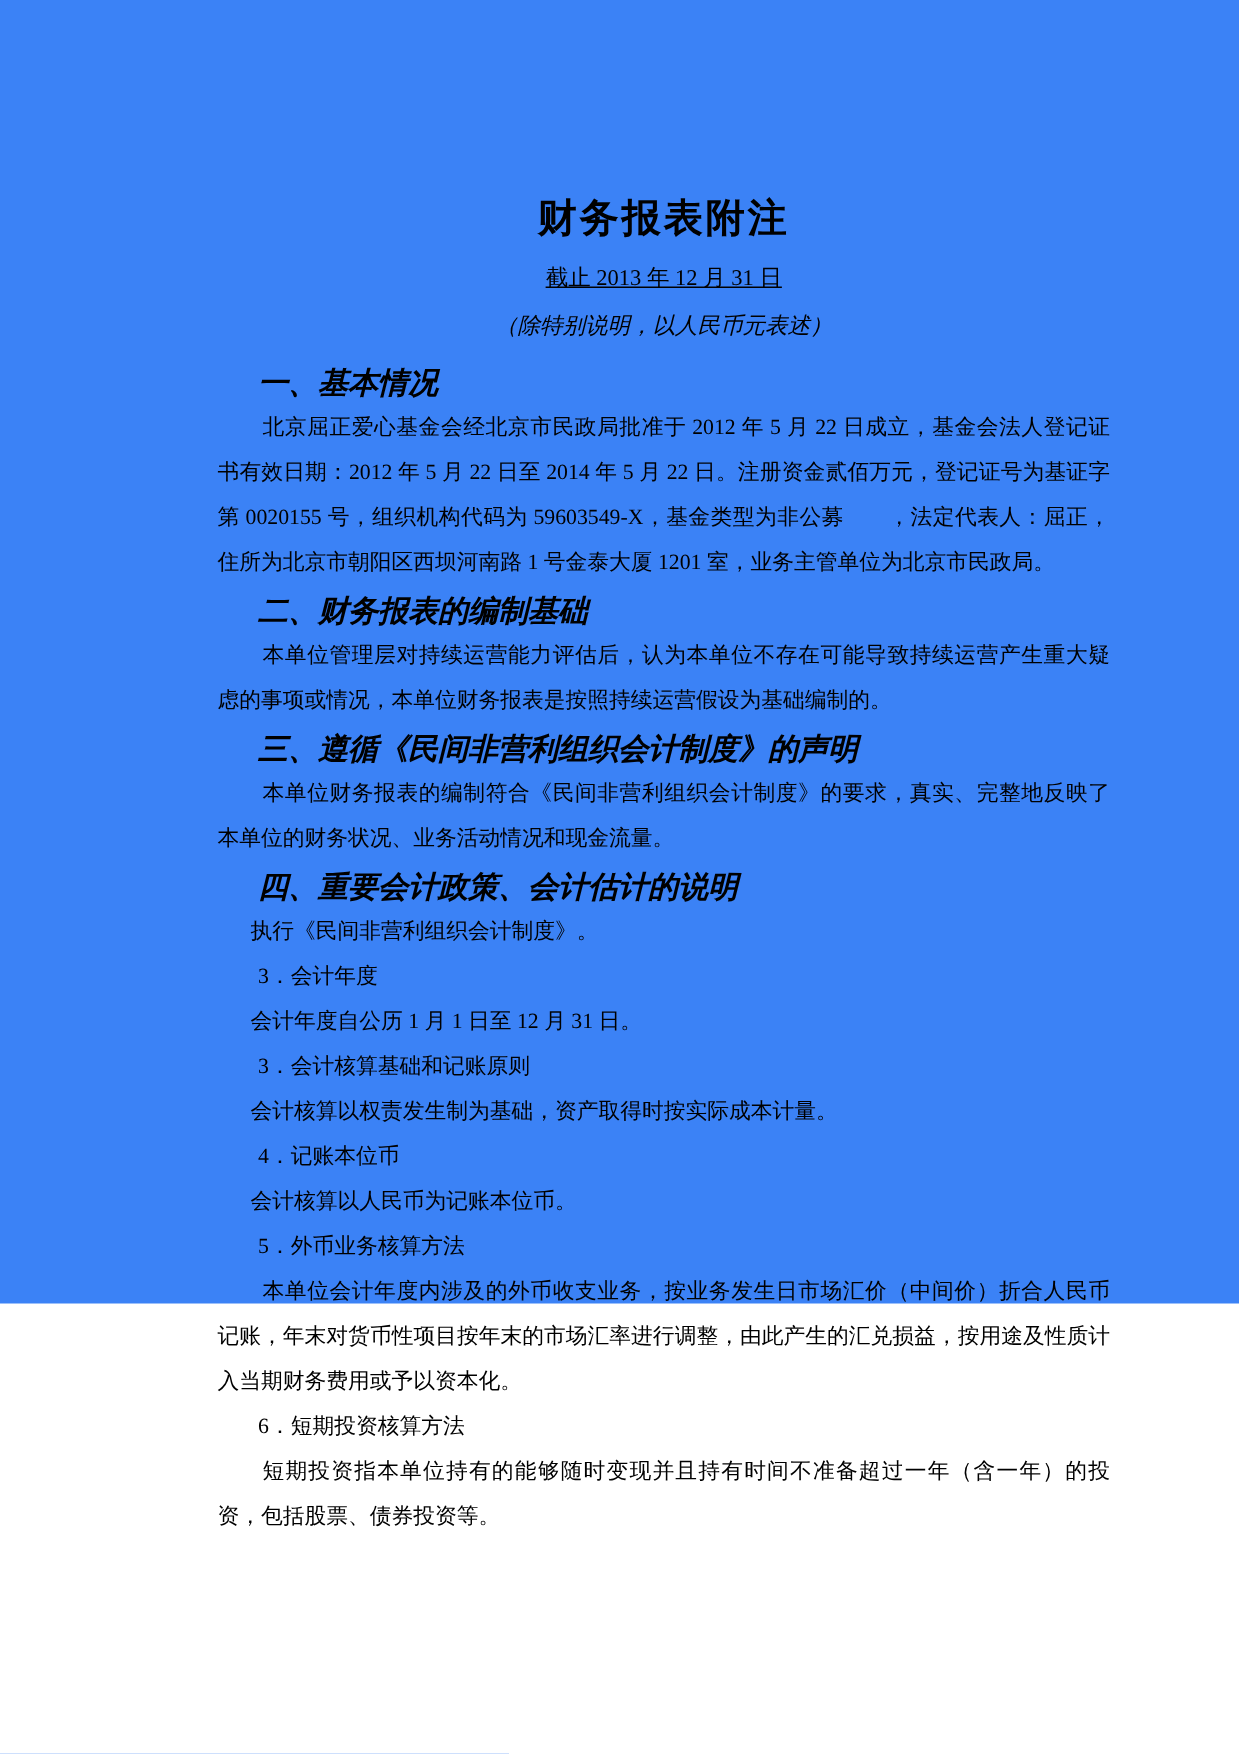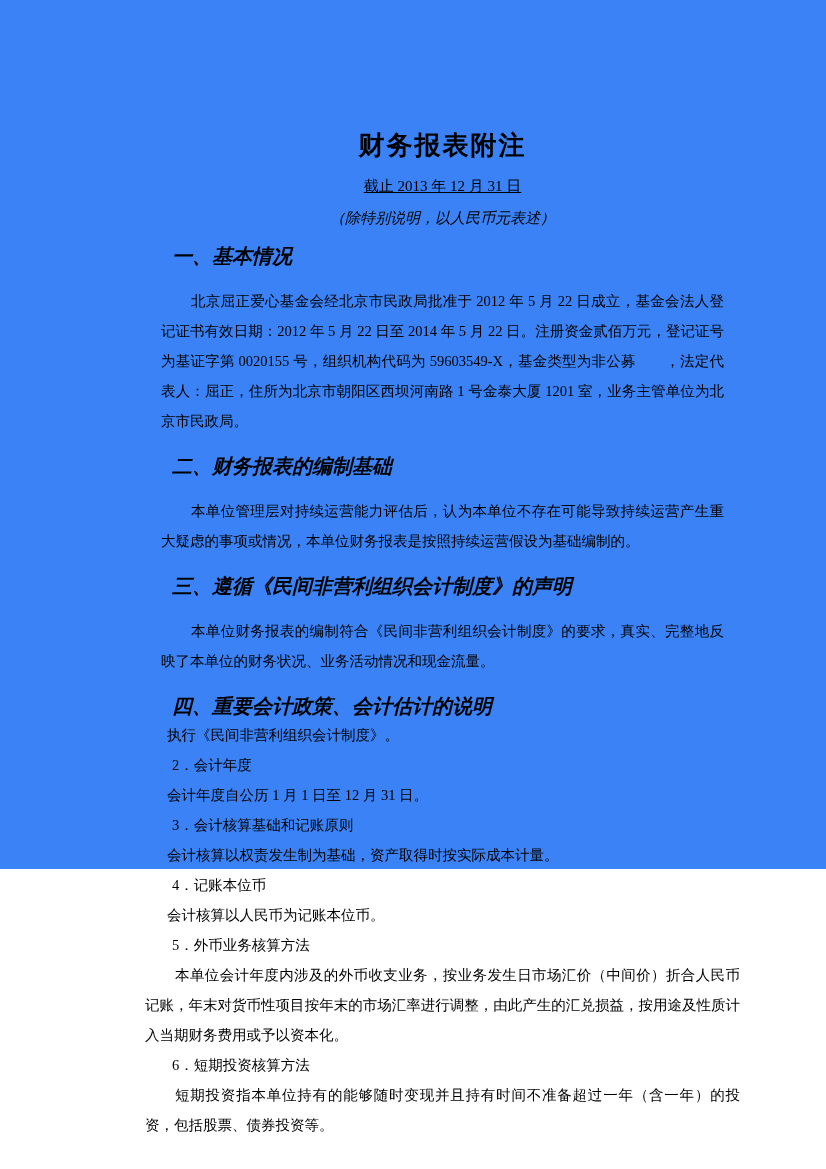--- a/index.html
+++ b/index.html
@@ -48,21 +48,21 @@
     .section-heading {
       margin: 12px 0 0 27px;
       font-family: "Liberation Sans", "DejaVu Sans", sans-serif;
       font-weight: bold;
       font-size: 20px;
       line-height: 28px;
       font-style: italic;
     }
     .section + .section .section-heading { margin-top: 4px; }
     .para {
-      margin: 16px;
+      margin: 0;
       font-size: 14.5px;
       line-height: 30px;
       text-align: justify;
       text-indent: 30px;
     }
     .item { margin: 0; }
     .item-label {
       margin: 0 0 0 27px;
       font-size: 14.5px;
       line-height: 30px;
@@ -98,21 +98,21 @@
 </section>
 
   <section class="section">
     <h2 class="section-heading">四、重要会计政策、会计估计的说明</h2>
 
   <div class="item">
     <p class="item-body body-single">执行《民间非营利组织会计制度》。</p>
   </div>
 
   <div class="item">
-    <p class="item-label">2．会计年度</p>
+    <p class="item-label">3．会计年度</p>
     <p class="item-body body-single">会计年度自公历 1 月 1 日至 12 月 31 日。</p>
   </div>
 
   <div class="item">
     <p class="item-label">3．会计核算基础和记账原则</p>
     <p class="item-body body-single">会计核算以权责发生制为基础，资产取得时按实际成本计量。</p>
   </div>
 
   <div class="item">
     <p class="item-label">4．记账本位币</p>

